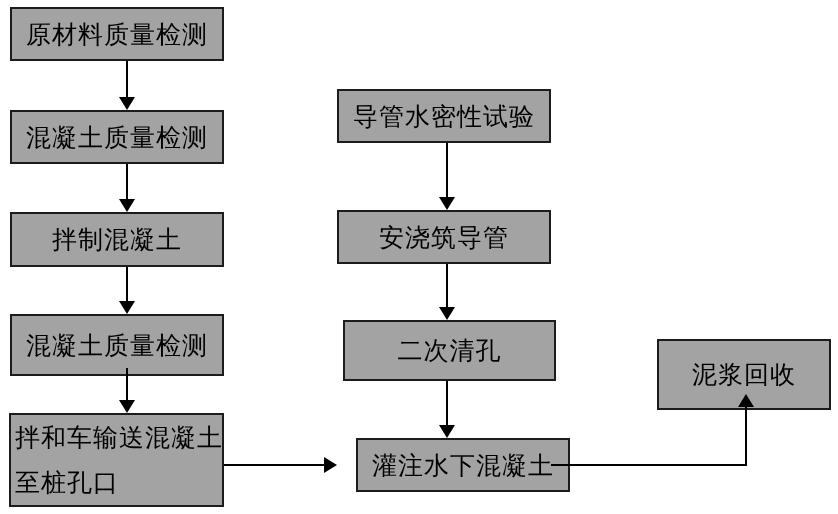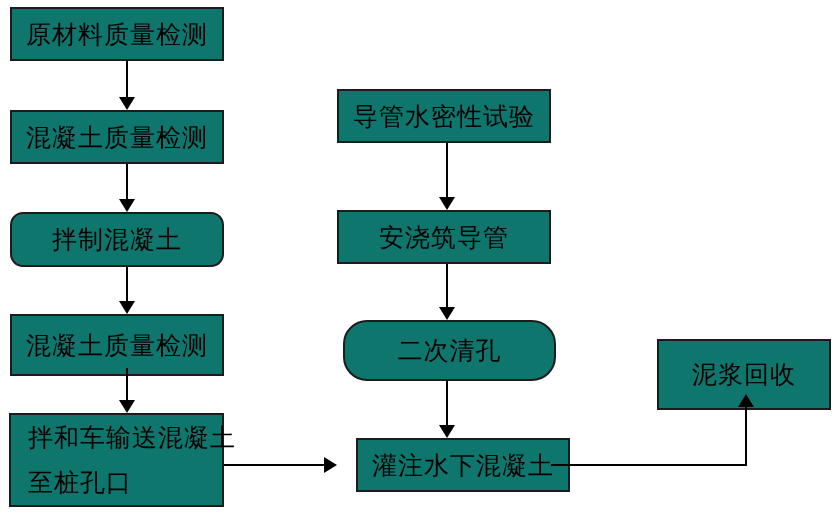--- a/index.html
+++ b/index.html
@@ -7,35 +7,35 @@
     position:relative;
     width:838px;
     height:514px;
     background:#ffffff;
     font-family:"Liberation Serif","DejaVu Serif",serif;
     overflow:hidden;
   }
   .box{
     position:absolute;
     box-sizing:border-box;
-    background:#0f766e;
+    background:#a3a3a3;
     border:2px solid #1c1c1c;
     display:flex;
     align-items:center;
     justify-content:center;
     font-size:25px;
     color:#000000;
     letter-spacing:1px;
     white-space:nowrap;
   }
   .box.multiline{
     flex-direction:column;
     align-items:flex-start;
     justify-content:center;
-    padding-left:17px;
+    padding-left:4px;
     letter-spacing:1px;
   }
   .box.multiline .line{
     display:block;
     line-height:45px;
   }
   .vline{position:absolute;width:2px;background:#000000;}
   .hline{position:absolute;height:2px;background:#000000;}
   .head-down{
     position:absolute;width:0;height:0;
@@ -62,42 +62,42 @@
 <div id="canvas">
 
   <div class="box" style="left:10px;top:7px;width:214px;height:54px;">
     <span>原材料质量检测</span>
   </div>
 
   <div class="box" style="left:10px;top:110px;width:214px;height:54px;">
     <span>混凝土质量检测</span>
   </div>
 
-  <div class="box" style="left:10px;top:212px;width:214px;height:55px;border-radius:13px;">
+  <div class="box" style="left:10px;top:212px;width:214px;height:55px;">
     <span>拌制混凝土</span>
   </div>
 
   <div class="box" style="left:10px;top:314px;width:214px;height:62px;">
     <span>混凝土质量检测</span>
   </div>
 
   <div class="box multiline" style="left:9px;top:413px;width:215px;height:94px;">
     <span class="line">拌和车输送混凝土</span>
     <span class="line">至桩孔口</span>
   </div>
 
   <div class="box" style="left:337px;top:210px;width:214px;height:54px;">
     <span>安浇筑导管</span>
   </div>
 
   <div class="box" style="left:337px;top:89px;width:214px;height:54px;">
     <span>导管水密性试验</span>
   </div>
 
-  <div class="box" style="left:343px;top:320px;width:213px;height:61px;border-radius:24px;">
+  <div class="box" style="left:343px;top:320px;width:213px;height:61px;">
     <span>二次清孔</span>
   </div>
 
   <div class="box" style="left:337px;top:438px;width:214px;height:54px;margin-left:19px;">
     <span>灌注水下混凝土</span>
   </div>
 
   <div class="box" style="left:657px;top:339px;width:174px;height:71px;">
     <span>泥浆回收</span>
   </div>

